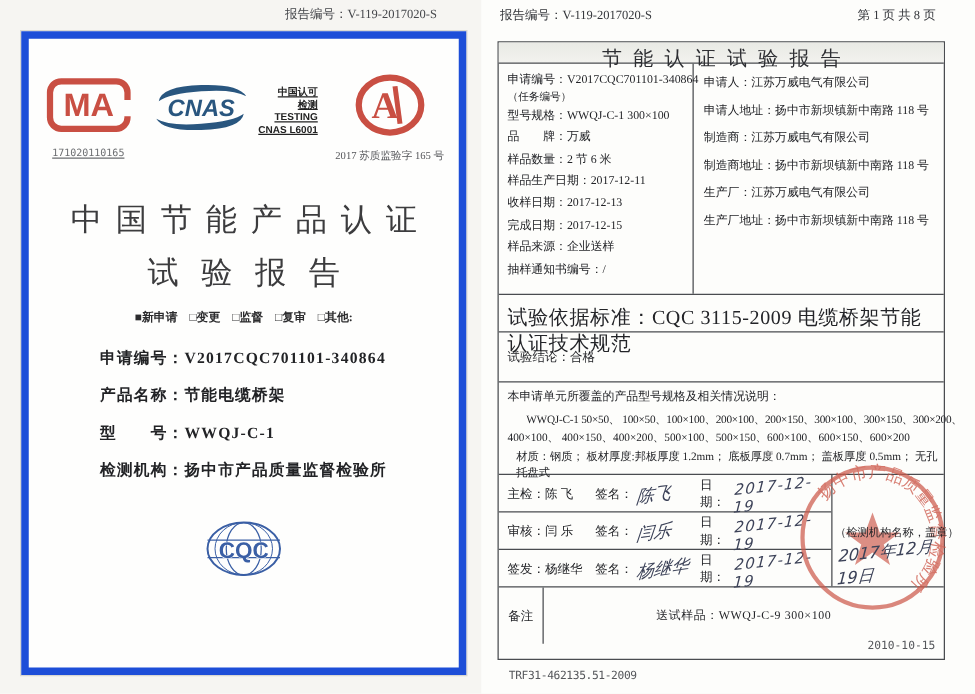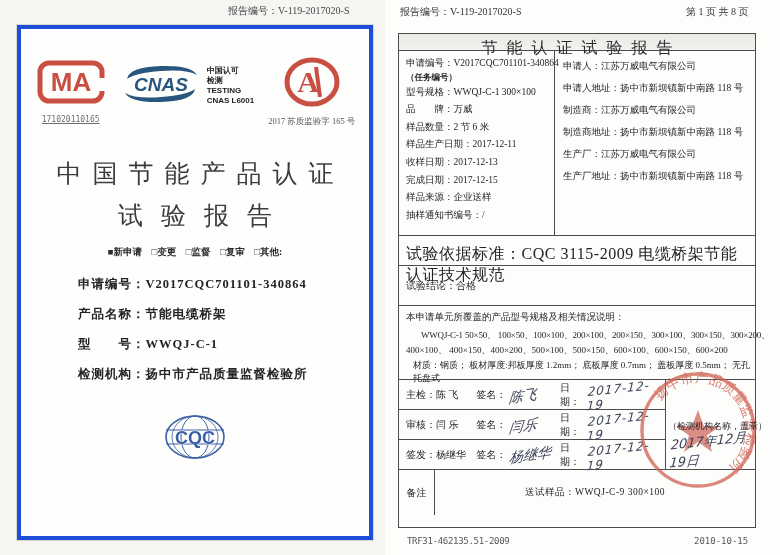--- a/index.html
+++ b/index.html
@@ -3,43 +3,43 @@
 <meta charset="utf-8">
 <style>
   * { margin:0; padding:0; box-sizing:border-box; }
   html,body { width:780px; height:555px; overflow:hidden; }
   body { background:#f6f5f2; font-family:"Liberation Serif", serif; color:#222; position:relative; }
   #screen { position:absolute; inset:0; width:780px; height:555px; }
 
   
   .right-page-bg { position:absolute; left:385px; top:0; width:395px; height:555px; background:#fdfdfb; }
   .left-report-no { position:absolute; left:228px; top:4px; font-size:10px; color:#44464a; }
-  .page-left { position:absolute; left:17px; top:25px; width:356px; height:515px; background:#fefefd; border:4px solid #1d4ed8; box-shadow:0 0 0 1px #d8d7d2; }
+  .page-left { position:absolute; left:17px; top:25px; width:356px; height:515px; background:#fefefd; border:6px solid #1d4ed8; box-shadow:0 0 0 1px #d8d7d2; }
   .logo-row { position:absolute; left:0; top:28px; width:100%; display:flex; justify-content:center; align-items:flex-start; gap:14px; }
   .logo-block { text-align:center; }
   .logo-caption { font-size:8px; color:#6b6d70; margin-top:4px; font-family:"DejaVu Sans Mono", monospace;text-decoration:underline; }
   .logo-caption2 { font-size:8.5px; color:#55565a; margin-top:5px; }
   .cnas-wrap { display:flex; align-items:center; gap:6px; margin-top:6px; }
-  .cnas-side { text-align:left; font-family:"Liberation Sans", sans-serif; font-size:8px; line-height:10px; color:#222; font-weight:bold; }
+  .cnas-side { text-align:right; font-family:"Liberation Sans", sans-serif; font-size:8px; line-height:10px; color:#222; font-weight:bold;text-decoration:underline; }
   .title1 { position:absolute; top:128px; width:100%; text-align:center; font-size:25px; letter-spacing:11px; color:#3c3c3e; text-indent:11px; }
   .title2 { position:absolute; top:170px; width:100%; text-align:center; font-size:25px; letter-spacing:18px; color:#3c3c3e; text-indent:18px; }
   .chk-row { position:absolute; top:217px; width:100%; text-align:center; font-size:9.5px; color:#2c2c2e; font-weight:bold; }
   .l-fields { position:absolute; left:57px; top:247px; font-size:12.5px; font-weight:bold; color:#222326; }
   .l-fields .fline { margin-bottom:13px; letter-spacing:1px; }
   .cqc-wrap { position:absolute; left:0; top:384px; width:100%; display:flex; justify-content:center; }
 
   
   .rp-head-left { position:absolute; left:400px; top:5px; font-size:10px; color:#33353a; }
   .rp-head-right { position:absolute; left:686px; top:5px; font-size:10px; color:#33353a; }
   .rtable { position:absolute; left:398px; top:33px; width:358px; height:495px; border:1.5px solid #4a4c50; background:#fdfdfb; }
   .r-title { height:17px; line-height:28px; text-align:center; font-size:16px; letter-spacing:9px; text-indent:9px; color:#2e2f33; border-bottom:1.5px solid #4a4c50; background:linear-gradient(180deg,#e9eae5,#f2f2ee); }
   .r-info { display:flex; height:185px; border-bottom:1.5px solid #4a4c50; }
   .r-info-left { width:156px; border-right:1px solid #4a4c50; padding:6px 6px 0 7px; font-size:9.5px; color:#232428; }
   .r-info-left .iline { margin-bottom:4.6px; white-space:nowrap; }
-  .r-info-left .sub { margin-top:-3px; margin-bottom:2px; font-size:8.5px;font-weight:bold; }
+  .r-info-left .sub { margin-top:-3px; margin-bottom:2px; font-size:8.5px; }
   .r-info-right { flex:1; padding:9px 6px 0 8px; font-size:9.5px; color:#232428; }
   .r-info-right .iline { margin-bottom:9px; white-space:nowrap; }
   .r-standard { height:30px; padding:8px 7px 0 7px; font-size:16px; border-bottom:1.5px solid #4a4c50; color:#232428; letter-spacing:.5px; }
   .r-conclusion { height:40px; padding:13px 7px 0 7px; font-size:10px; border-bottom:1.5px solid #4a4c50; color:#232428; }
   .r-models { height:74px; border-bottom:1.5px solid #4a4c50; font-size:9px; color:#232428; padding-top:5px; }
   .r-models .mhead { padding:0 7px; font-size:9.5px; margin-bottom:5px; }
   .r-models .mline1 { padding:0 4px 0 22px; white-space:nowrap; letter-spacing:-0.2px; }
   .r-models .mline2 { padding:0 4px 0 7px; margin-top:2px; }
   .r-models .mline3 { padding:0 4px 0 14px; margin-top:2px; }
   .r-sign { display:flex; height:90px; border-bottom:1.5px solid #4a4c50; }
@@ -53,21 +53,21 @@
   .sig-date-lab { width:28px; }
   .sig-hand-date { font-size:12px; letter-spacing:1px; }
   .r-sign-right { flex:1; position:relative; font-size:9px; color:#232428; overflow:visible; }
   .org-line1 { position:absolute; left:2px; top:40px; white-space:nowrap; }
   .org-line2 { position:absolute; left:4px; top:52px; }
   .r-remark { display:flex; height:45px; }
   .remark-label { width:36px; border-right:1px solid #4a4c50; display:flex; align-items:center; justify-content:center; font-size:10px; color:#232428; }
   .remark-value { flex:1; display:flex; align-items:center; justify-content:center; font-size:9.5px; color:#232428; letter-spacing:.5px; }
   .stamp { position:absolute; left:-34px; top:-16px; width:132px; height:132px; pointer-events:none; opacity:.85; }
   .footer-left { position:absolute; left:407px; top:536px; font-size:9px; font-family:"DejaVu Sans Mono", monospace; color:#55575b; letter-spacing:-0.3px; }
-  .footer-right { position:absolute; left:694px; top:536px; font-size:9px; font-family:"DejaVu Sans Mono", monospace; color:#55575b; }
+  .footer-right { position:absolute; left:694px; top:512px; font-size:9px; font-family:"DejaVu Sans Mono", monospace; color:#55575b; }
 </style>
 </head>
 <body>
 
 <div id="screen">
 
   <div class="right-page-bg"></div>
 
   <div class="left-report-no">报告编号：V-119-2017020-S</div>
 

